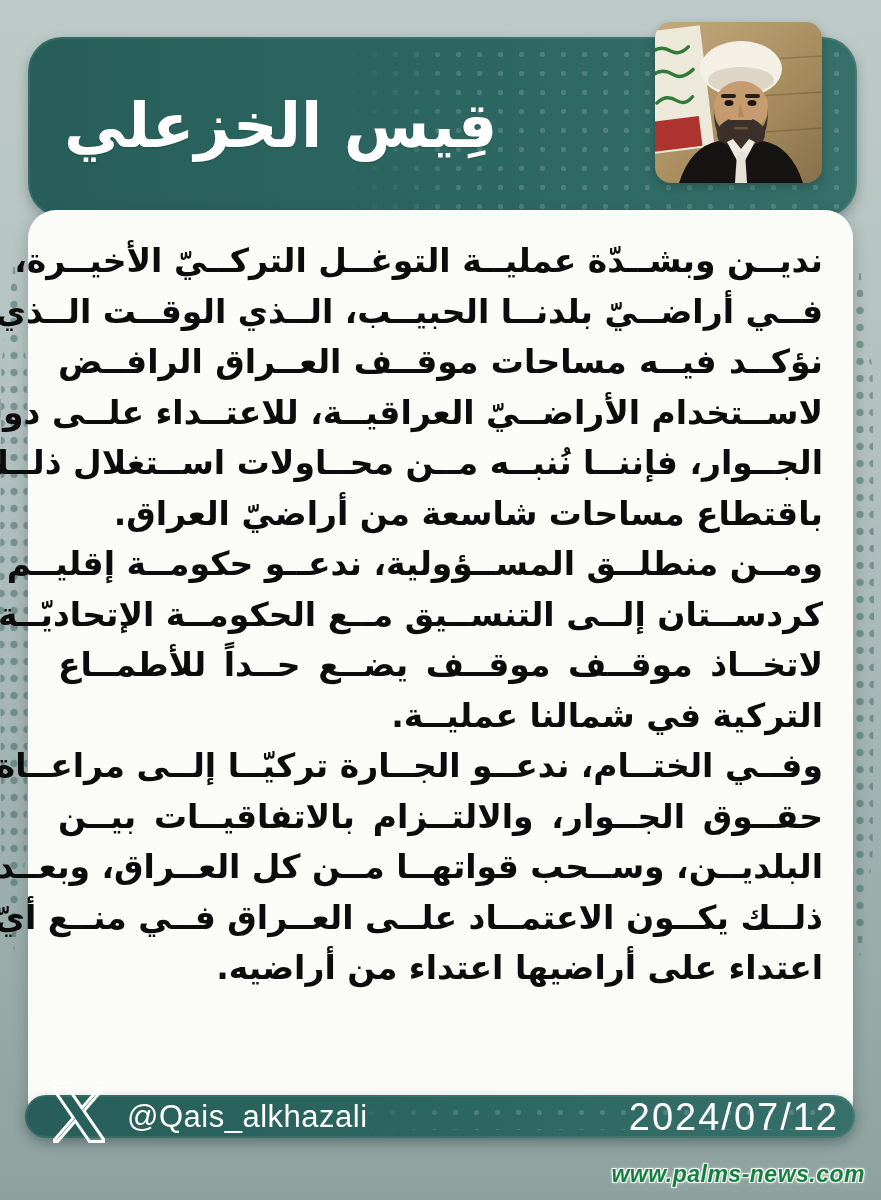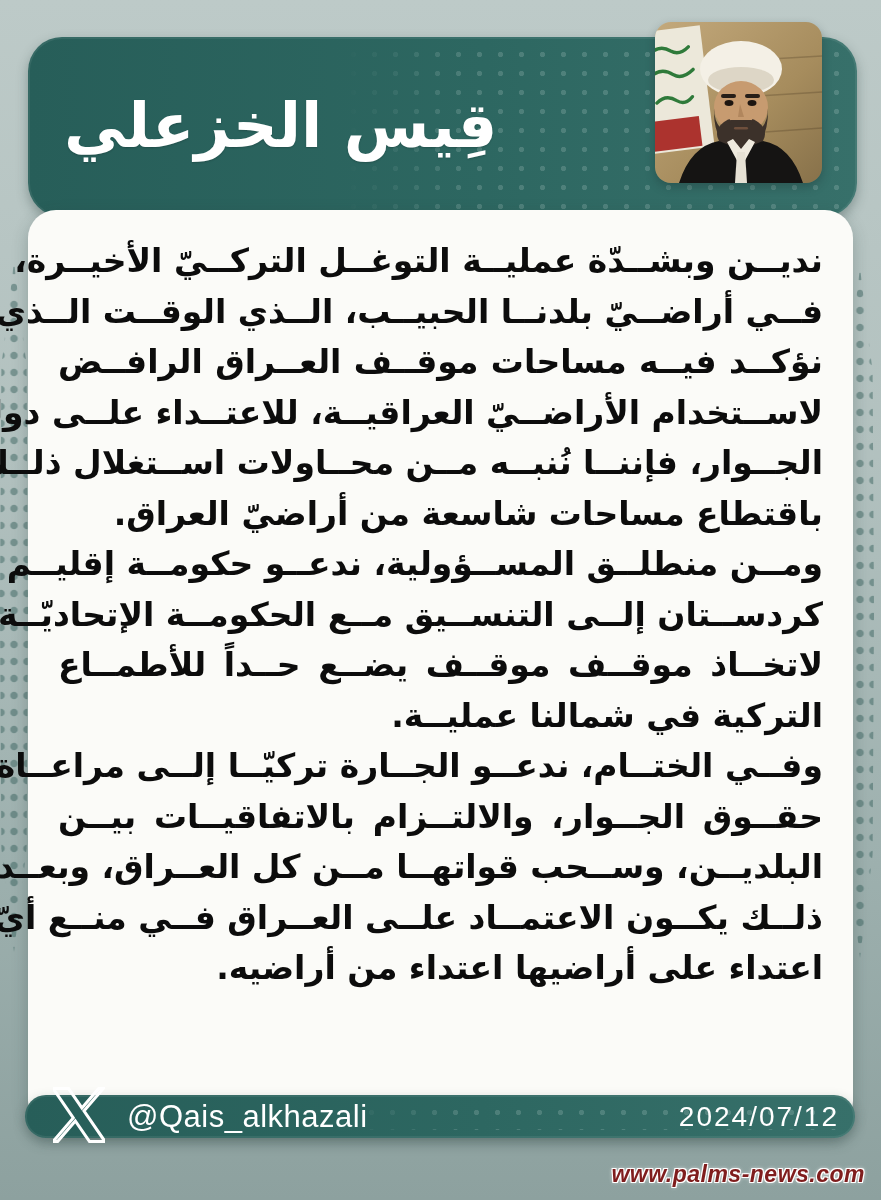--- a/index.html
+++ b/index.html
@@ -55,27 +55,27 @@
   
   .footer-band{left:25px;top:1083px;width:830px;height:43px;border-radius:21px;margin-top:12px;}
   .x-logo{position:absolute;left:28px;top:-8px;width:52px;height:56px;}
   .handle{
     position:absolute;left:102px;top:50%;transform:translateY(-50%);
     color:#fff;font-size:31px;font-weight:400;font-family:"Liberation Sans",sans-serif;
     letter-spacing:.5px;
   }
   .date{
     position:absolute;right:16px;top:50%;transform:translateY(-50%);
-    color:#fff;font-size:28px;font-weight:400;font-family:"Liberation Sans",sans-serif;
+    color:#fff;font-size:38px;font-weight:400;font-family:"Liberation Sans",sans-serif;
     letter-spacing:2px;
   }
   .watermark{
     position:absolute;right:16px;top:1161px;
     font-family:"Liberation Sans",sans-serif;font-style:italic;font-weight:700;
-    font-size:23px;color:#7f1d1d;letter-spacing:.5px;
+    font-size:23px;color:#15803d;letter-spacing:.5px;
     text-shadow:1px 1px 0 #fff,-1px -1px 0 #fff,1px -1px 0 #fff,-1px 1px 0 #fff,0 0 4px #fff;
     z-index:5;
   }
 </style>
 </head>
 <body>
 
 <div class="side-dots left"></div>
 <div class="side-dots right"></div>
 

